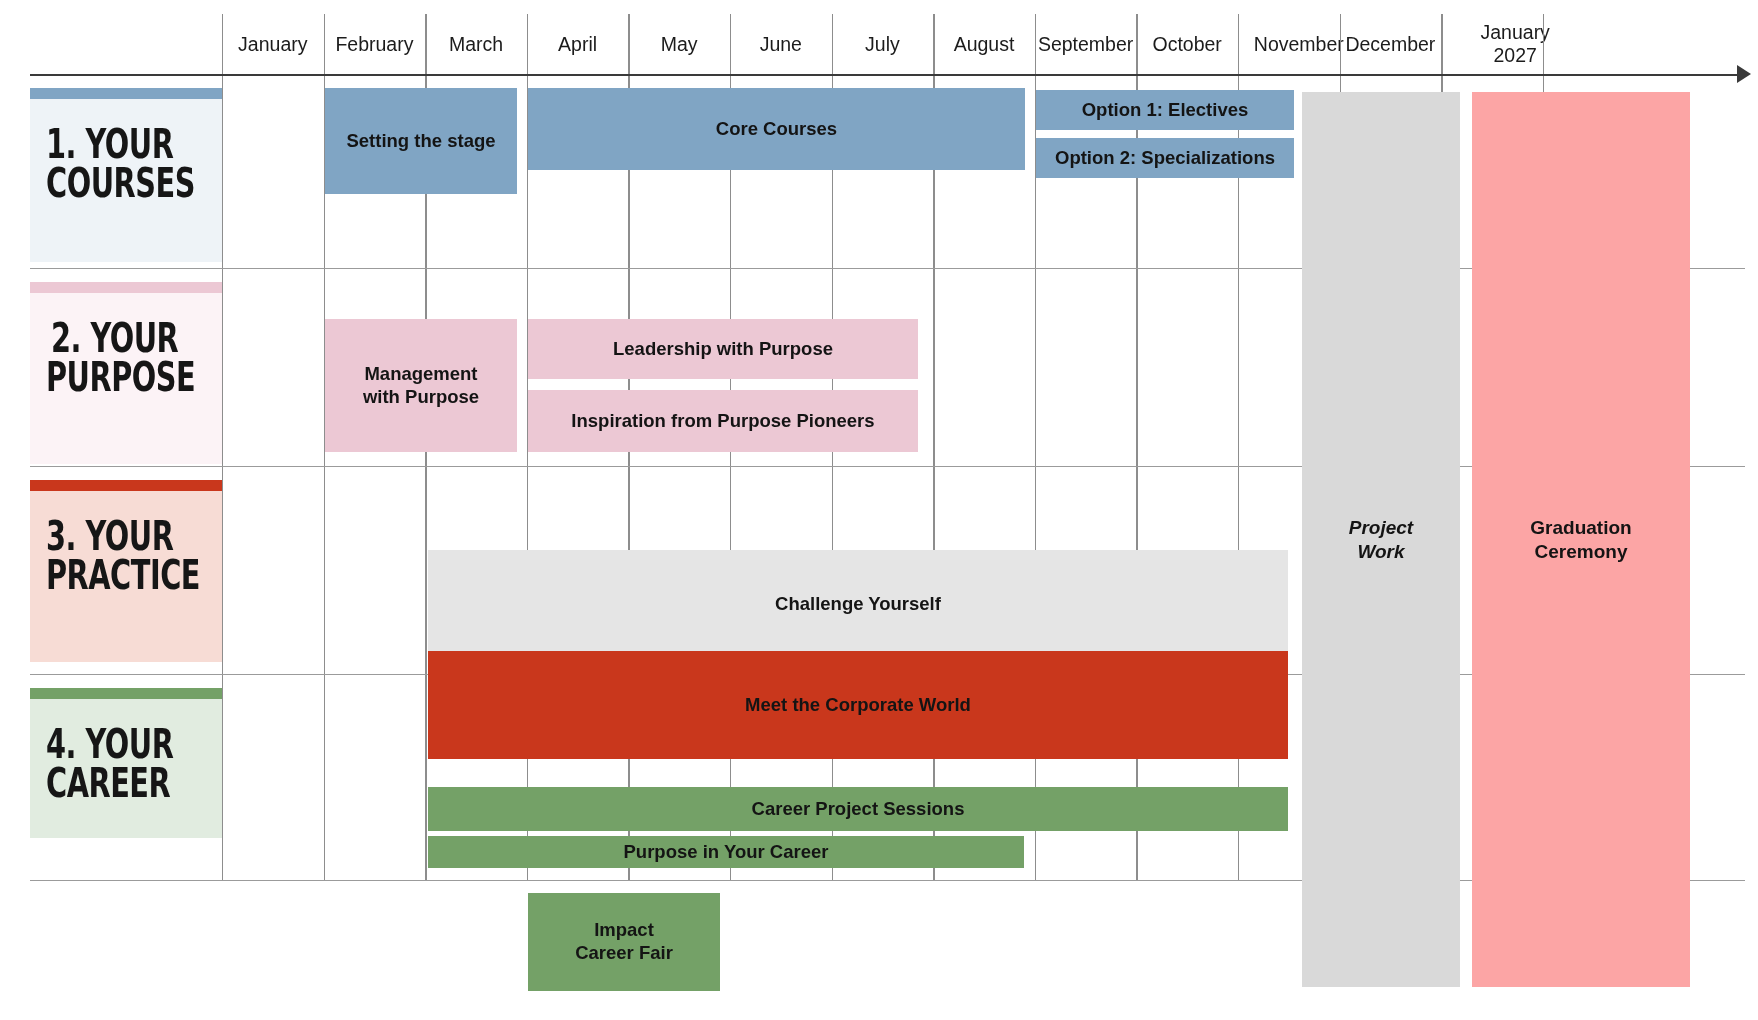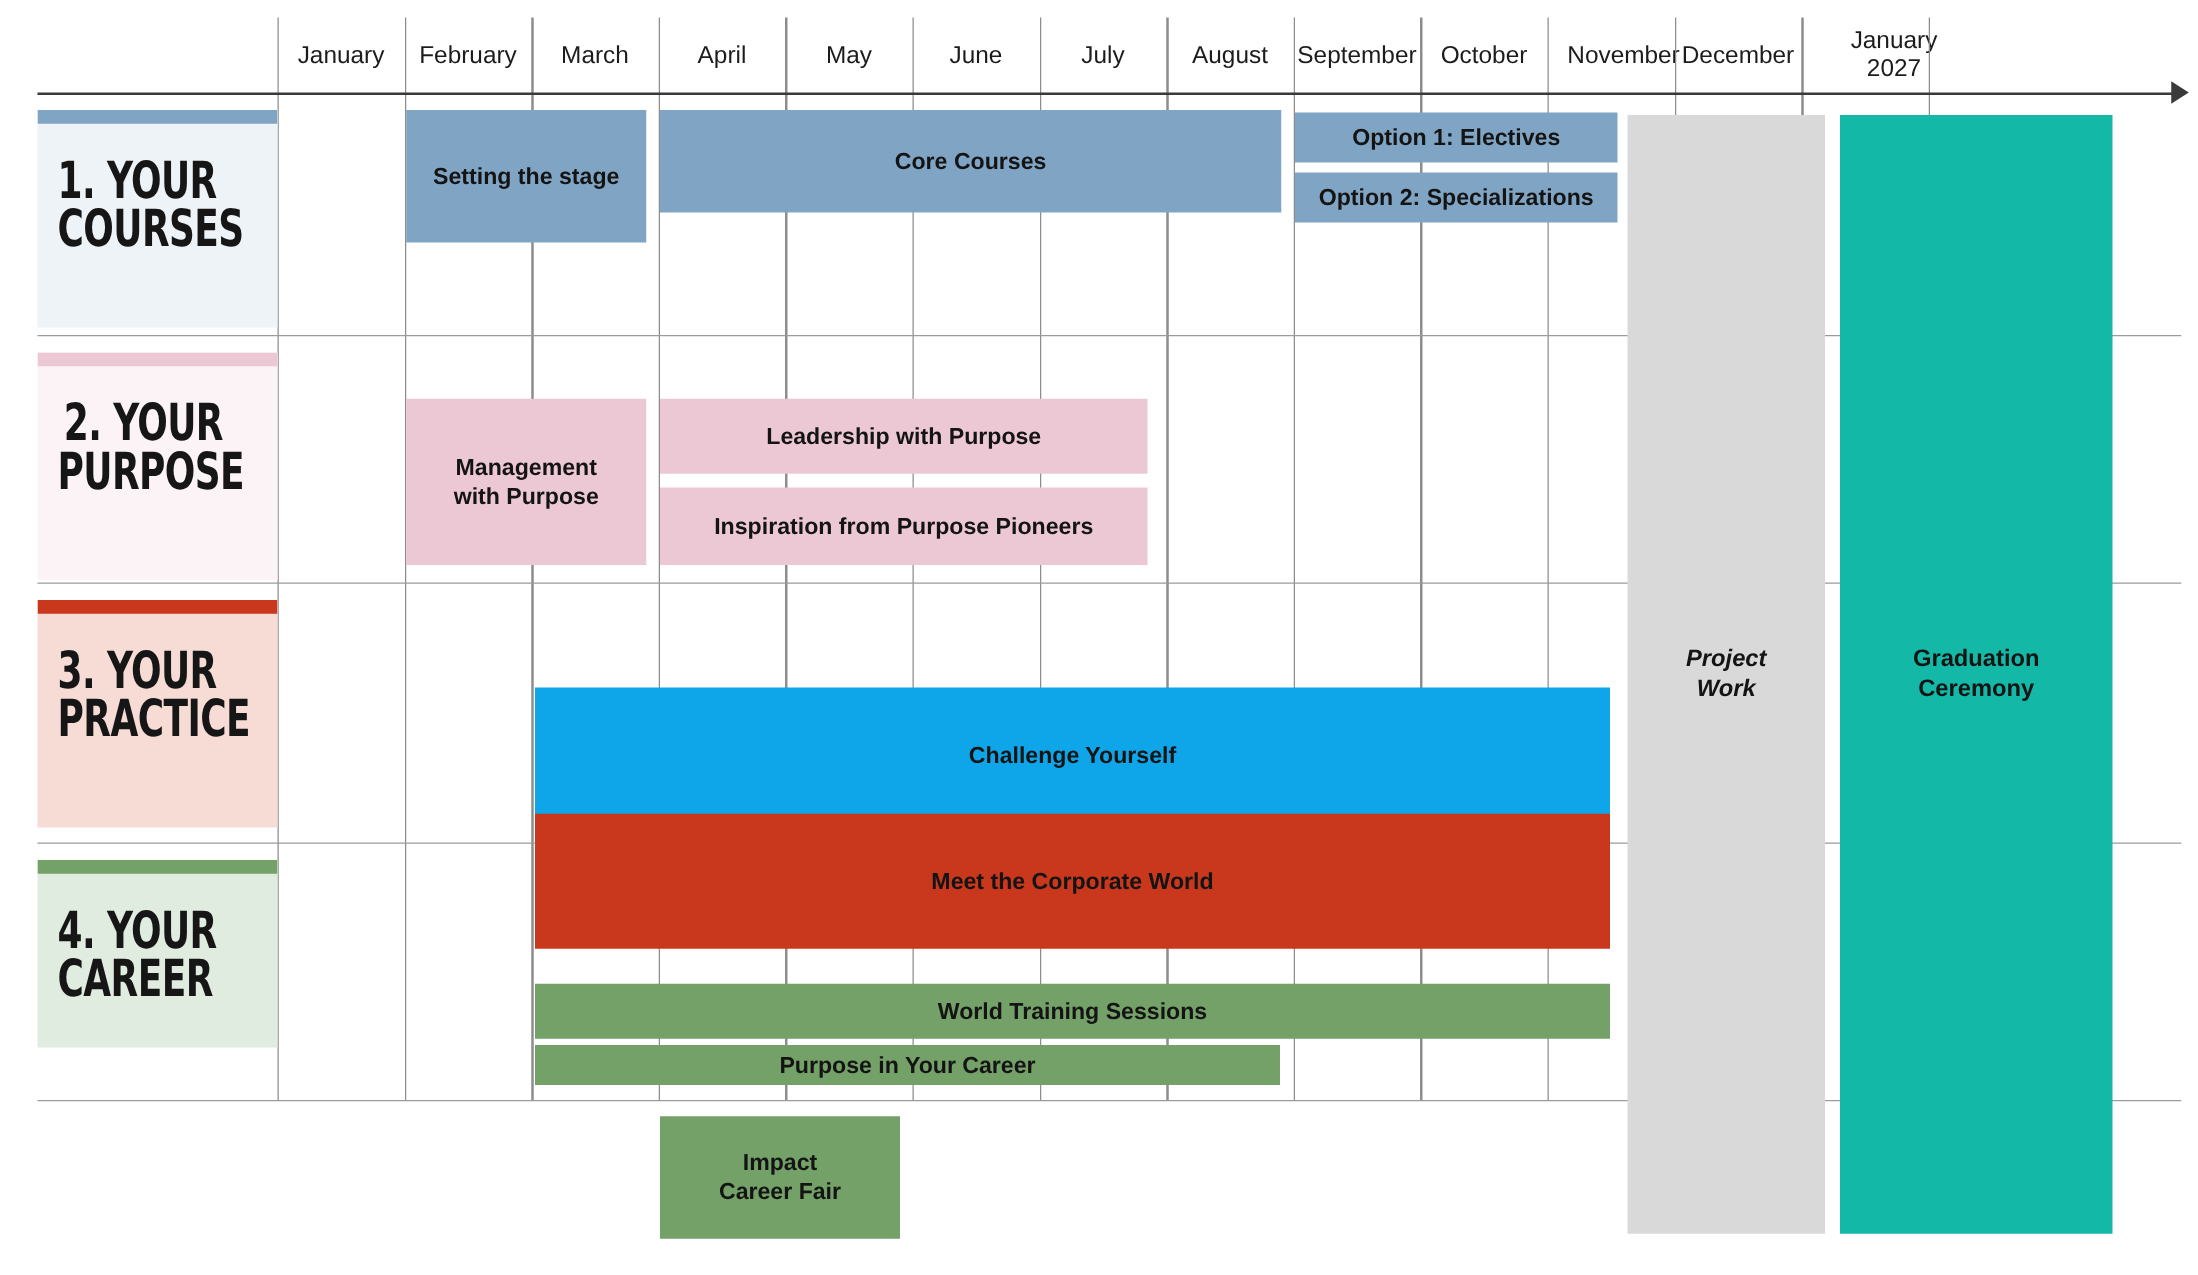--- a/index.html
+++ b/index.html
@@ -195,25 +195,25 @@
 
   <div id="bars">
       <div class="bar" style="left: 325px; top: 88px; width: 192px; height: 106px; background: rgb(128, 165, 196);">Setting the stage</div>
       <div class="bar" style="left: 528px; top: 88px; width: 497px; height: 82px; background: rgb(128, 165, 196);">Core Courses</div>
       <div class="bar" style="left: 1036px; top: 90px; width: 258px; height: 40px; background: rgb(128, 165, 196);">Option 1: Electives</div>
       <div class="bar" style="left: 1036px; top: 138px; width: 258px; height: 40px; background: rgb(128, 165, 196);">Option 2: Specializations</div>
       <div class="bar" style="left: 325px; top: 319px; width: 192px; height: 133px; background: rgb(236, 200, 212);">Management
 with Purpose</div>
       <div class="bar" style="left: 528px; top: 319px; width: 390px; height: 60px; background: rgb(236, 200, 212);">Leadership with Purpose</div>
       <div class="bar" style="left: 528px; top: 390px; width: 390px; height: 62px; background: rgb(236, 200, 212);">Inspiration from Purpose Pioneers</div>
-      <div class="bar" style="left: 428px; top: 550px; width: 860px; height: 108px; background: #0ea5e9;">Challenge Yourself</div>
+      <div class="bar" style="left: 428px; top: 550px; width: 860px; height: 108px; background: #e5e5e5;">Challenge Yourself</div>
       <div class="bar" style="left: 428px; top: 651px; width: 860px; height: 108px; background: rgb(201, 55, 28);">Meet the Corporate World</div>
-      <div class="bar" style="left: 428px; top: 787px; width: 860px; height: 44px; background: rgb(116, 161, 103);">World Training Sessions</div>
+      <div class="bar" style="left: 428px; top: 787px; width: 860px; height: 44px; background: rgb(116, 161, 103);">Career Project Sessions</div>
       <div class="bar" style="left: 428px; top: 836px; width: 596px; height: 32px; background: rgb(116, 161, 103);">Purpose in Your Career</div>
       <div class="bar" style="left: 528px; top: 893px; width: 192px; height: 98px; background: rgb(116, 161, 103);">Impact
 Career Fair</div>
       <div class="bar gray-block" style="left: 1302px; top: 92px; width: 158px; height: 895px; background: rgb(217, 217, 217); font-style: italic;">Project
 Work</div>
-      <div class="bar gray-block" style="left: 1472px; top: 92px; width: 218px; height: 895px; background: #14b8a6;">Graduation
+      <div class="bar gray-block" style="left: 1472px; top: 92px; width: 218px; height: 895px; background: #fca5a5;">Graduation
 Ceremony</div>
     </div>
 
 </div>
 
 </body></html>

